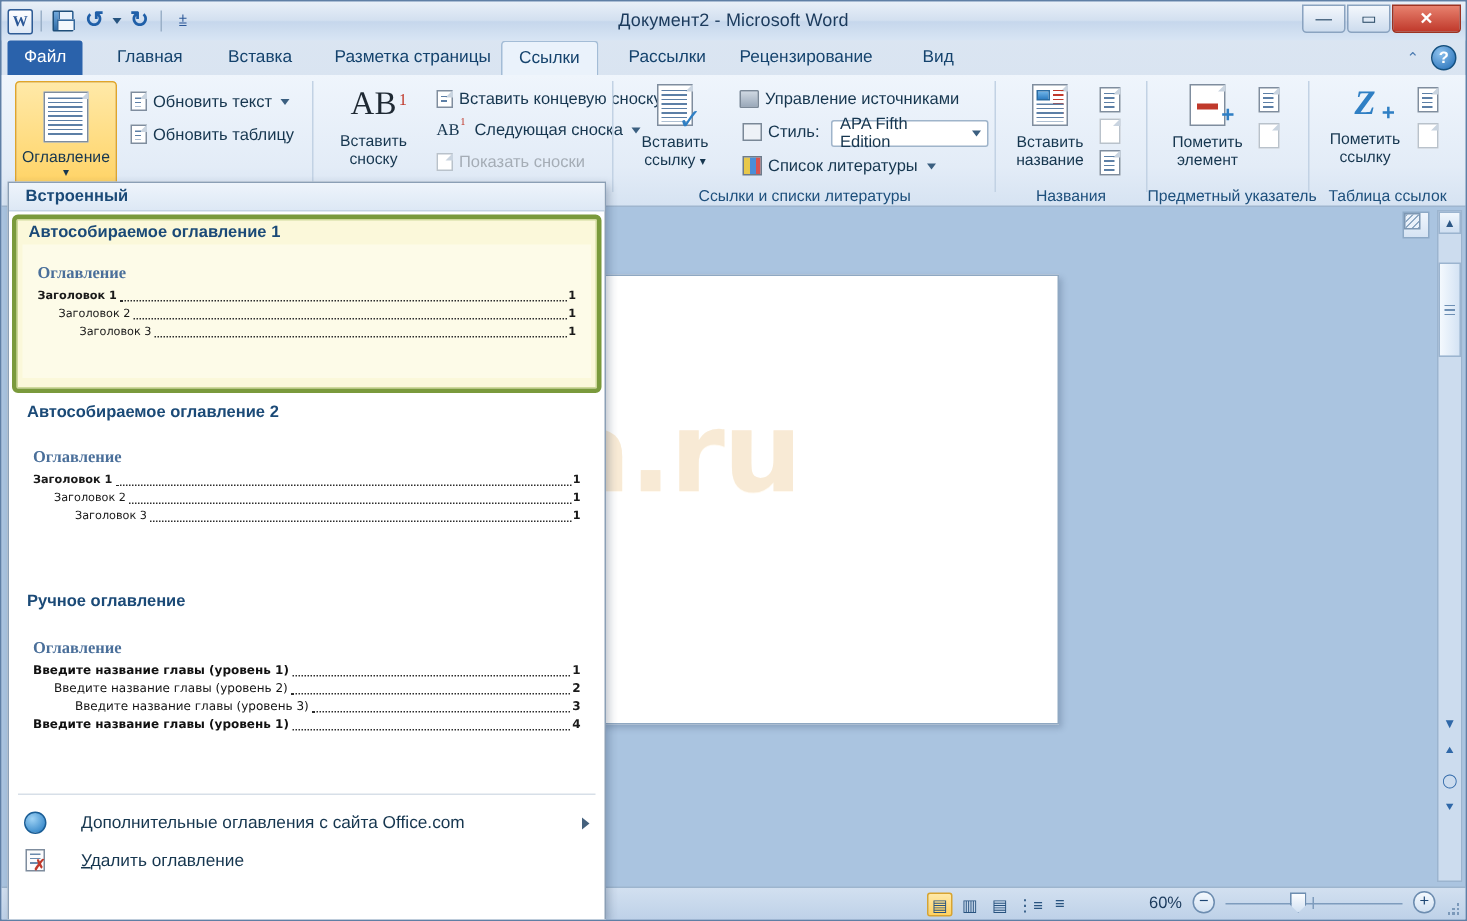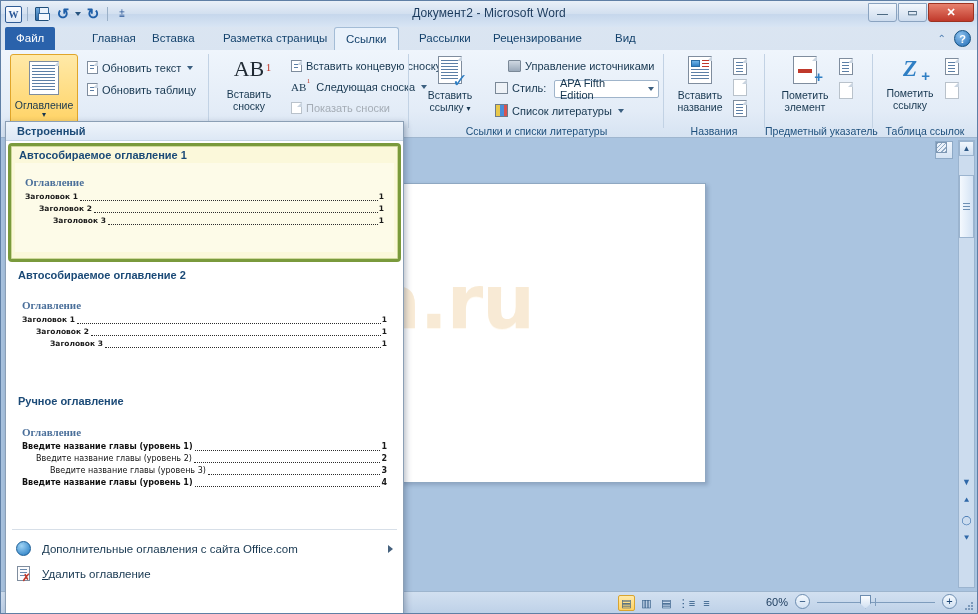--- a/index.html
+++ b/index.html
@@ -187,35 +187,35 @@
   .gal-title{
     font-size:11px; font-weight:bold; color:#1b4a77; padding:3px 0 2px 8px;
   }
   .gal-body{ background:#fff; padding:13px 10px 8px 10px; position:relative; }
   .gal-item.selected .gal-body{ background:#fdfbe8; }
   .toc-h{ font-size:11px; font-weight:bold; color:#4a6f9a;
           font-family:"Liberation Serif", serif; margin-bottom:3px; }
   .toc-row{ display:flex; align-items:flex-end; font-size:7.5px; color:#1a1a1a;
             font-family:"DejaVu Sans", sans-serif; line-height:12px; white-space:nowrap; }
   .toc-row .txt{ font-weight:bold; }
-  .toc-row.l2 .txt, .toc-row.l3 .txt{ font-weight:bold; }
+  .toc-row.l2 .txt, .toc-row.l3 .txt{ font-weight:normal; }
   .toc-row .lead{ flex:1; overflow:hidden; margin:0 1px 2px 2px;
             border-bottom:1px dotted #2c2c2c; height:7px; }
   .toc-row .pg{ font-weight:bold; }
   .toc-row.l2{ padding-left:14px; }
   .toc-row.l3{ padding-left:28px; }
   .man-row{ font-size:8px; }
   .man-row .txt{ font-weight:bold; color:#111; }
   .man-row.l2 .txt, .man-row.l3 .txt{ font-weight:normal; }
   .man-row .pg{ font-weight:bold; }
 
   .ddsep{ height:1px; background:#d7dfe8; margin:3px 6px; }
   .menu-item{
     display:flex; align-items:center; height:25px; padding-left:6px;
-    font-size:11.5px; color:#16364f; cursor:default; position:relative;
+    font-size:11.5px; color:#16364f; cursor:default; position:relative;gap:12px;
   }
   .menu-item.dis{ color:#a8b0b9; }
   .menu-item .mico{ width:22px; height:19px; display:flex; align-items:center; justify-content:center; }
   .menu-item .mtxt{ margin-left:8px; }
   .menu-item .arrow{ position:absolute; right:10px; width:0;height:0;
     border-top:4px solid transparent;border-bottom:4px solid transparent;border-left:5px solid #45617d; }
   .menu-icon-doc{ position:relative; width:13px;height:15px;background:#fcfcfd;border:1px solid #7f8d9e; }
   .menu-icon-doc .ml{ position:absolute;left:2px;top:2px;right:2px;bottom:2px;
     background:repeating-linear-gradient(180deg,#6a8aad 0 1px,transparent 1px 3px); }
   .redx{ position:absolute; right:-2px; bottom:-2px; font-size:10px; color:#c0392b; font-weight:bold; line-height:8px; }
@@ -245,21 +245,21 @@
     <div class="title-text">Документ2  -  Microsoft Word</div>
     <div class="winbtns">
       <div class="wb">—</div>
       <div class="wb">▭</div>
       <div class="wb close">✕</div>
     </div>
   </div>
 
   <div class="tabstrip">
     <div class="tab file" style="left:4px;">Файл</div>
-    <div class="tab" style="left:80px;">Главная</div>
+    <div class="tab" style="left:66px;">Главная</div>
     <div class="tab" style="left:140px;">Вставка</div>
     <div class="tab" style="left:211px;">Разметка страницы</div>
     <div class="tab active" style="left:333px;">Ссылки</div>
     <div class="tab" style="left:407px;">Рассылки</div>
     <div class="tab" style="left:481px;">Рецензирование</div>
     <div class="tab" style="left:603px;">Вид</div>
     <div class="helpicons">
       <div class="uparrow">⌃</div>
       <div class="helpq">?</div>
     </div>
@@ -322,21 +322,21 @@
     <div class="rgroup" style="left:408px;width:255px;">
       <div class="bigbtn" style="left:8px;top:6px;width:66px;">
         <div class="docico" style="width:24px;height:28px;">
           <div class="lines"></div>
           <div style="position:absolute;right:-7px;bottom:-5px;font-size:19px;color:#2f7fc4;line-height:14px;">✓</div>
         </div>
         <span style="margin-top:5px">Вставить</span>
         <span><span>ссылку</span> <span style="font-size:8px">▾</span></span>
       </div>
 
-      <div class="smallitem" style="left:99px;top:10px;">
+      <div class="smallitem" style="left:84px;top:10px;">
         <span style="width:13px;height:12px;background:linear-gradient(180deg,#cfd8e2,#9aa9ba);border:1px solid #7a8897;border-radius:1px;display:inline-block;"></span>
         <span>Управление источниками</span>
       </div>
 
       <div class="smallitem" style="left:86px;top:32px;">
         <span style="width:13px;height:12px;background:#eef2f7;border:1px solid #7a8897;display:inline-block;position:relative;"></span>
         <span>Стиль:</span>
       </div>
       <div class="stylebox" style="left:145px;top:30px;width:105px;">
         <span style="flex:1">APA Fifth Edition</span>

